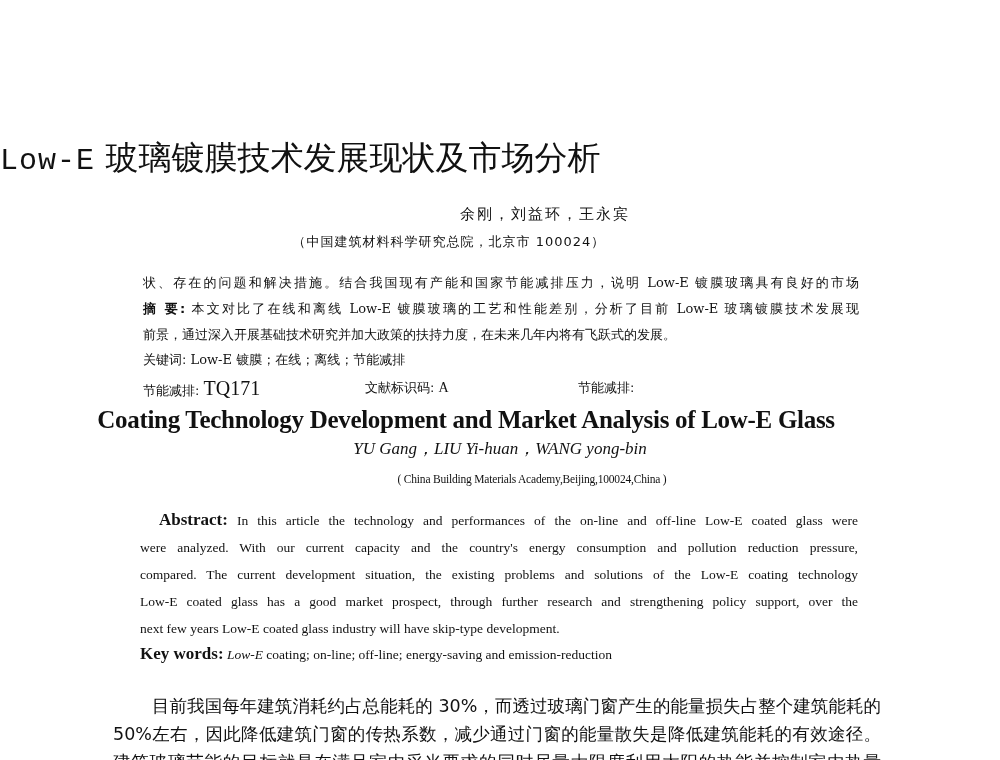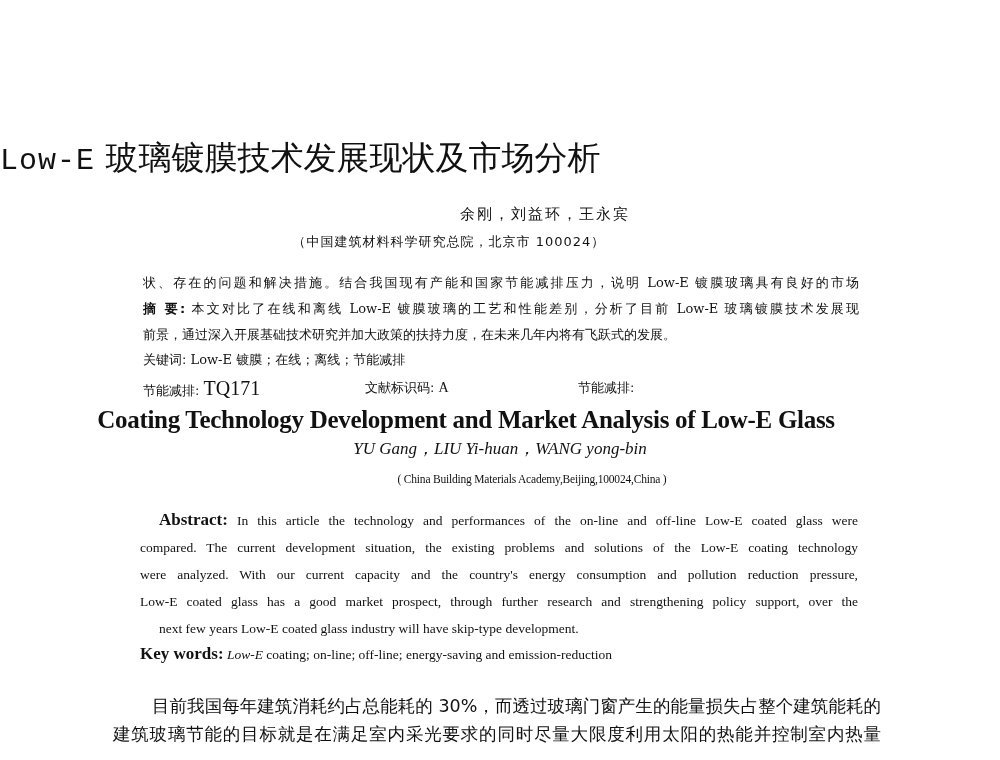--- a/index.html
+++ b/index.html
@@ -50,21 +50,21 @@
     left: 0; width: 1000px; top: 471px; text-align: center;
     font-family: "Liberation Serif", serif; font-size: 11.5px; line-height: 16px;
     letter-spacing: -0.2px;
     padding-left: 32px;
   }
   .en-abstract {
     left: 140px; width: 718px; top: 506px;
     font-family: "Liberation Serif", serif; font-size: 13.5px; line-height: 27px;
   }
   .en-abstract .line { display: block; white-space: nowrap; text-align: justify; text-align-last: justify; }
-  .en-abstract .line.last { text-align-last: left; margin-left: 19px; }
+  .en-abstract .line.last { text-align-last: left; }
   .en-abstract .lbl { font-weight: bold; font-size: 17px; margin-left: 19px; }
   .en-keywords {
     left: 140px; top: 641px; font-family: "Liberation Serif", serif;
     font-size: 13.5px; line-height: 26px;
   }
   .en-keywords .lbl { font-weight: bold; font-size: 17px; }
   .en-keywords .val { font-style: normal; }
   .en-keywords .val .it { font-style: italic; }
   .body-text {
     left: 113px; width: 768px; top: 692px;
@@ -108,27 +108,28 @@
     <span></span>
   </span>
 </div>
 
 <div class="abs en-title">Coating Technology Development and Market Analysis of Low-E Glass</div>
 <div class="abs en-authors">YU Gang，LIU Yi-huan，WANG yong-bin</div>
 <div class="abs en-affil">( China Building Materials Academy,Beijing,100024,China )</div>
 
 <div class="abs en-abstract">
   <span class="line"><span class="lbl">Abstract:</span> <span>In this article the technology and performances of the on-line and off-line Low-E coated glass were</span></span>
+  <span class="line">were analyzed. With our current capacity and the country's energy consumption and pollution reduction pressure,</span>
   <span class="line">compared. The current development situation, the existing problems and solutions of the Low-E coating technology</span>
-  <span class="line">were analyzed. With our current capacity and the country's energy consumption and pollution reduction pressure,</span>
   <span class="line">Low-E coated glass has a good market prospect, through further research and strengthening policy support, over the</span>
   <span class="line last">next few years Low-E coated glass industry will have skip-type development.</span>
 </div>
 
 <div class="abs en-keywords">
   <span class="lbl">Key words:</span>
   <span class="val"><span class="it">Low-E</span><span> coating; on-line; off-line; energy-saving and emission-reduction</span></span>
 </div>
 
 <div class="abs body-text">
   <span class="line indent">目前我国每年建筑消耗约占总能耗的 30%，而透过玻璃门窗产生的能量损失占整个建筑能耗的</span>
+  <span class="line">50%左右，因此降低建筑门窗的传热系数，减少通过门窗的能量散失是降低建筑能耗的有效途径。</span>
   <span class="line">建筑玻璃节能的目标就是在满足室内采光要求的同时尽量大限度利用太阳的热能并控制室内热量</span>
 </div>
 
 </body></html>

